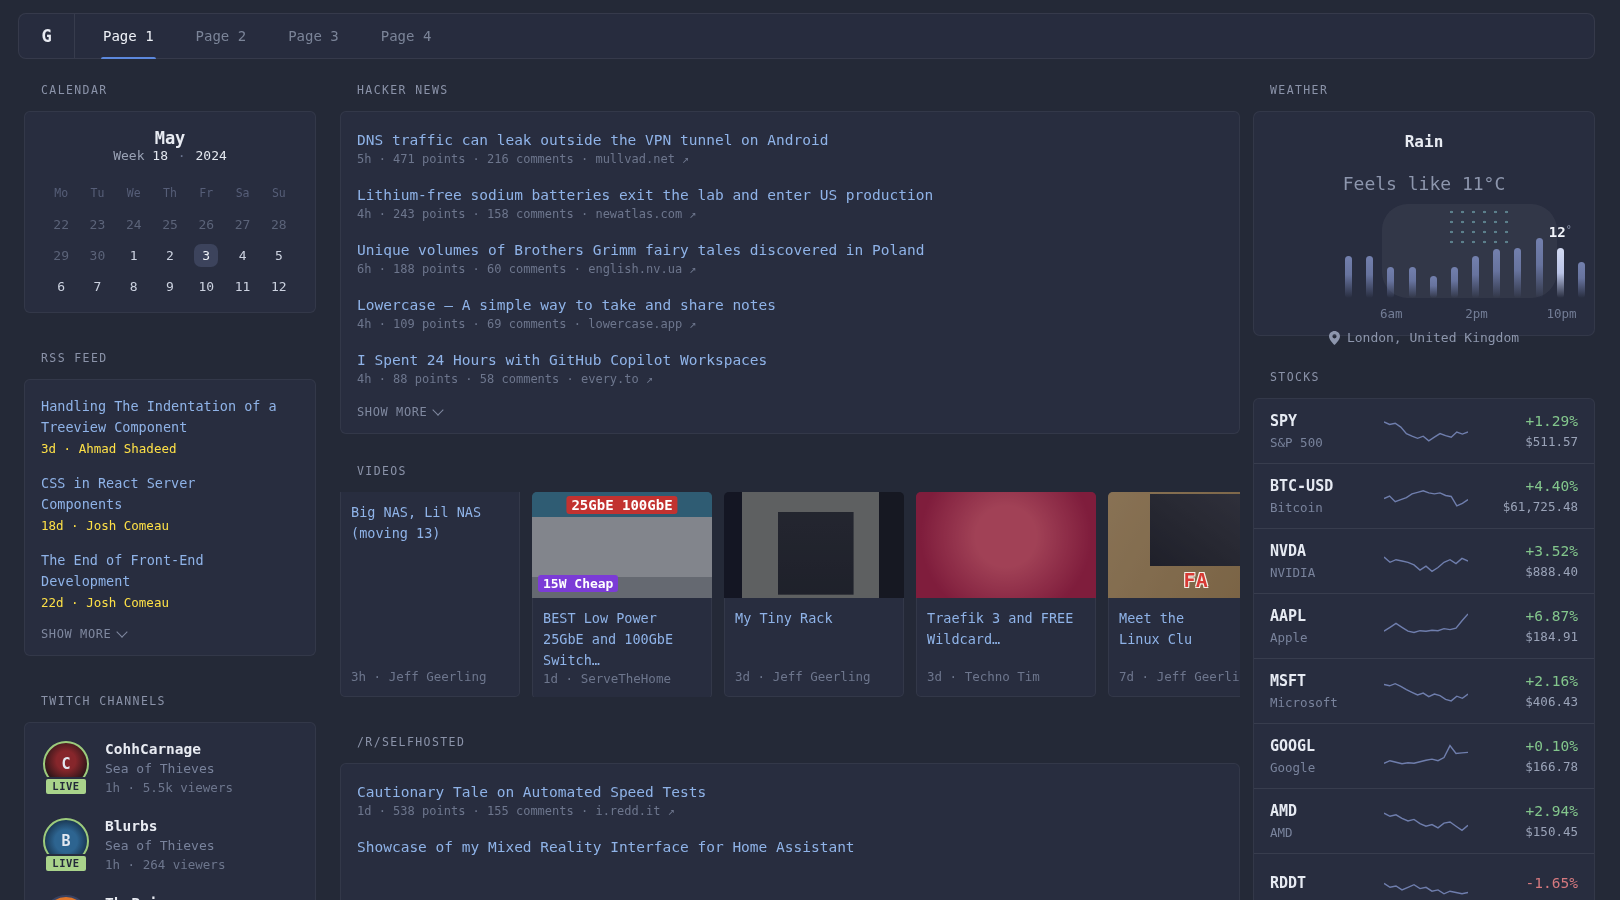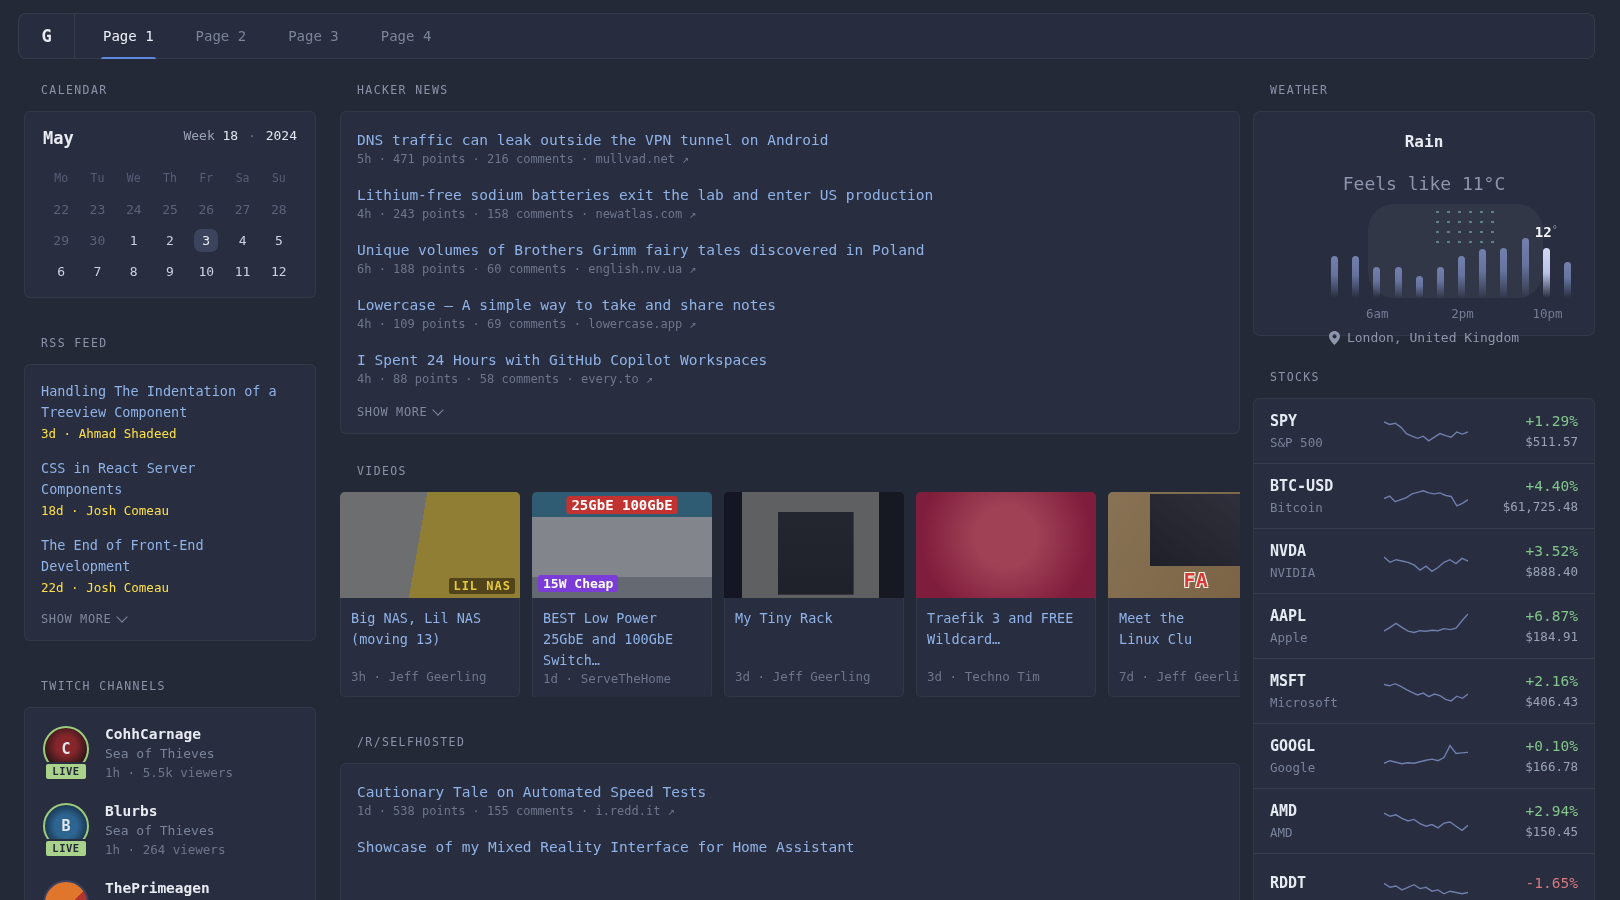--- a/index.html
+++ b/index.html
@@ -28,21 +28,21 @@
   .col{position:absolute;top:67px;}
   .col-left{left:24px;width:292px;}
   .col-mid{left:340px;width:900px;}
   .col-right{left:1253px;width:342px;}
   .sec-title{font-size:11.5px;letter-spacing:1.4px;color:#8b93a9;
     margin:16px 0 14px 17px;font-weight:500;}
   .sec-title.gap{margin-top:38px;}
 
   
   .cal{padding:16px 18px 10px;}
-  .cal-head{display:flex;justify-content:space-between;align-items:flex-start;}
+  .cal-head{display:flex;justify-content:space-between;align-items:center;flex-direction:column;}
   .cal-month{font-size:17px;font-weight:700;color:#e8ebf2;}
   .cal-week{font-size:13px;color:#9aa2b5;}
   .cal-week b{color:#e3e7ef;font-weight:500;}
   .cal-week .sep{color:#69738e;margin:0 2px;}
   .cal-grid{display:grid;grid-template-columns:repeat(7,1fr);margin-top:18px;}
   .cal-grid.days{margin-top:4px;}
   .cal-wd{height:24px;display:flex;align-items:center;justify-content:center;
     font-size:11.5px;color:#565e78;}
   .cal-cell{height:31px;display:flex;align-items:center;justify-content:center;
     font-size:13px;color:#ccd2e0;}
@@ -106,21 +106,21 @@
     background-size:74% 68%,100% 100%;background-position:90% 6%,0 0;background-repeat:no-repeat;}
   .th5 .tt1{left:42%;bottom:6px;color:#d63b35;font-size:20px;
     text-shadow:-1px -1px 0 #f3efe6,1px -1px 0 #f3efe6,-1px 1px 0 #f3efe6,1px 1px 0 #f3efe6;}
   .vid-body{flex:1;display:flex;flex-direction:column;padding:10px 10px 12px;
     background:#282d3f;border:1px solid rgba(255,255,255,.055);border-top:none;
     border-radius:0 0 5px 5px;}
   .v-title{font-size:13.5px;line-height:1.55;color:#8fb3e8;white-space:pre-line;}
   .v-meta{font-size:12.5px;color:#6d768d;margin-top:auto;}
 
   
-  .weather{height:225px;padding:20px 18px 0;box-sizing:border-box;border-radius:7px;}
+  .weather{height:225px;padding:20px 32px 0;box-sizing:border-box;border-radius:7px;}
   .w-cond{text-align:center;font-size:16px;font-weight:600;color:#e8ebf2;}
   .w-feels{text-align:center;font-size:18px;color:#8d96ad;margin-top:22px;}
   .w-chart{position:relative;height:88px;width:254px;margin:16px 0 0 52px;}
   .w-cloud{position:absolute;left:44px;top:-6px;width:175px;height:94px;
     background:rgba(255,255,255,.05);border-radius:26px;}
   .w-rain{position:absolute;left:64px;top:3px;width:66px;height:40px;
     background-image:radial-gradient(rgba(125,185,195,.55) 1.2px,transparent 1.7px);
     background-size:11px 10px;}
   .w-bars{position:absolute;inset:0;display:flex;align-items:flex-end;}
   .w-slot{flex:1;display:flex;justify-content:center;position:relative;}
@@ -378,24 +378,20 @@
     <div class="show-more">
       <span>SHOW MORE</span>
       <span class="chev"></span>
     </div>
   </div>
 
   <div class="sec-title" style="margin-top:30px;">VIDEOS</div>
   <div class="vid-row">
 
       <div class="vid-card">
-        <div class="thumb th1">
-          <span class="tt1">LIL NAS</span>
-          <span class="tt2"></span>
-        </div>
         <div class="vid-body">
           <div class="v-title">Big NAS, Lil NAS (moving 13)</div>
           <div class="v-meta">3h · Jeff Geerling</div>
         </div>
       </div>
 
       <div class="vid-card">
         <div class="thumb th2">
           <span class="tt1">25GbE 100GbE</span>
           <span class="tt2">15W Cheap</span>

